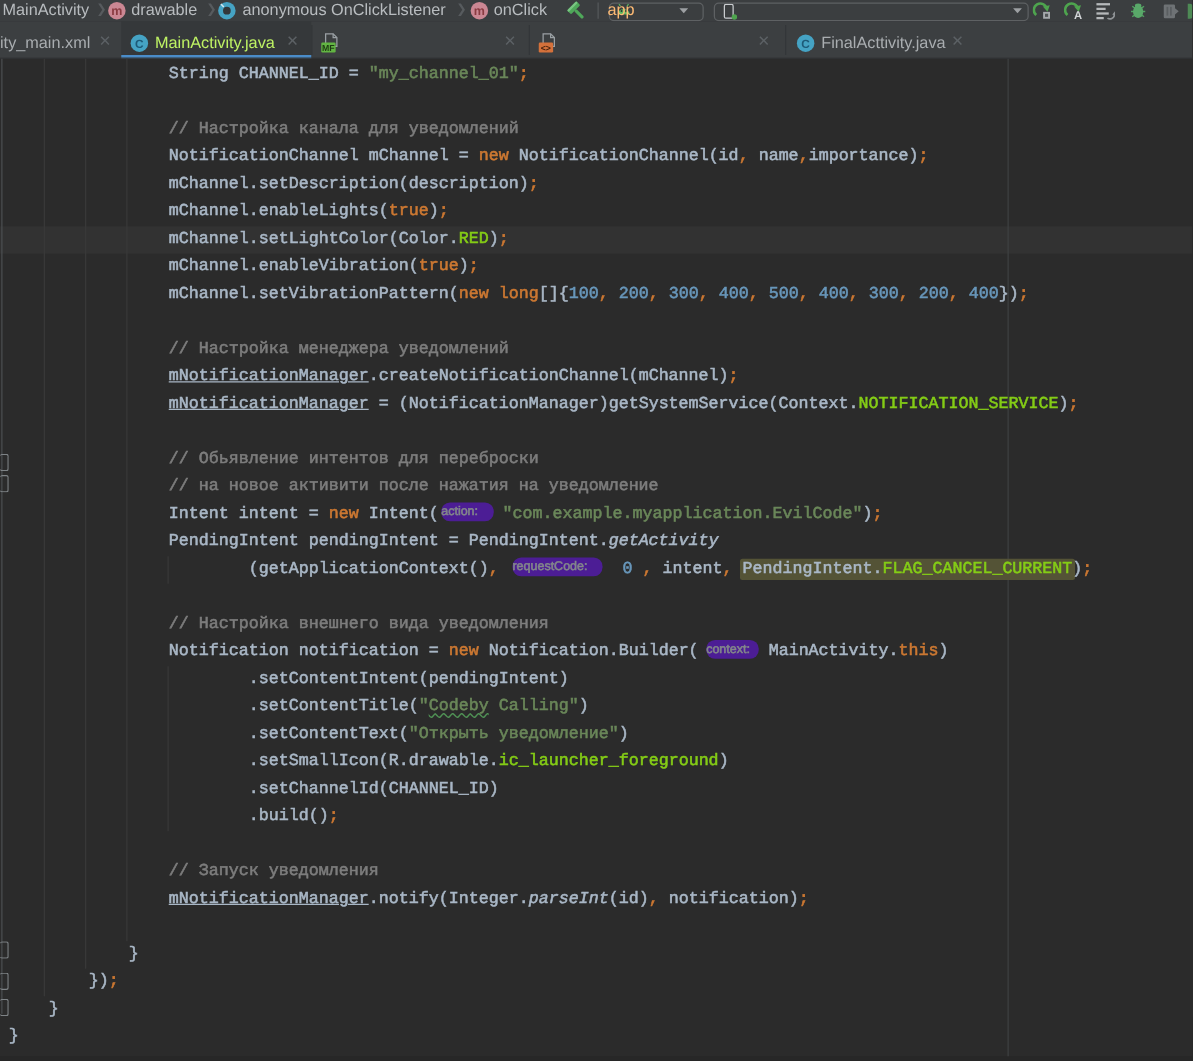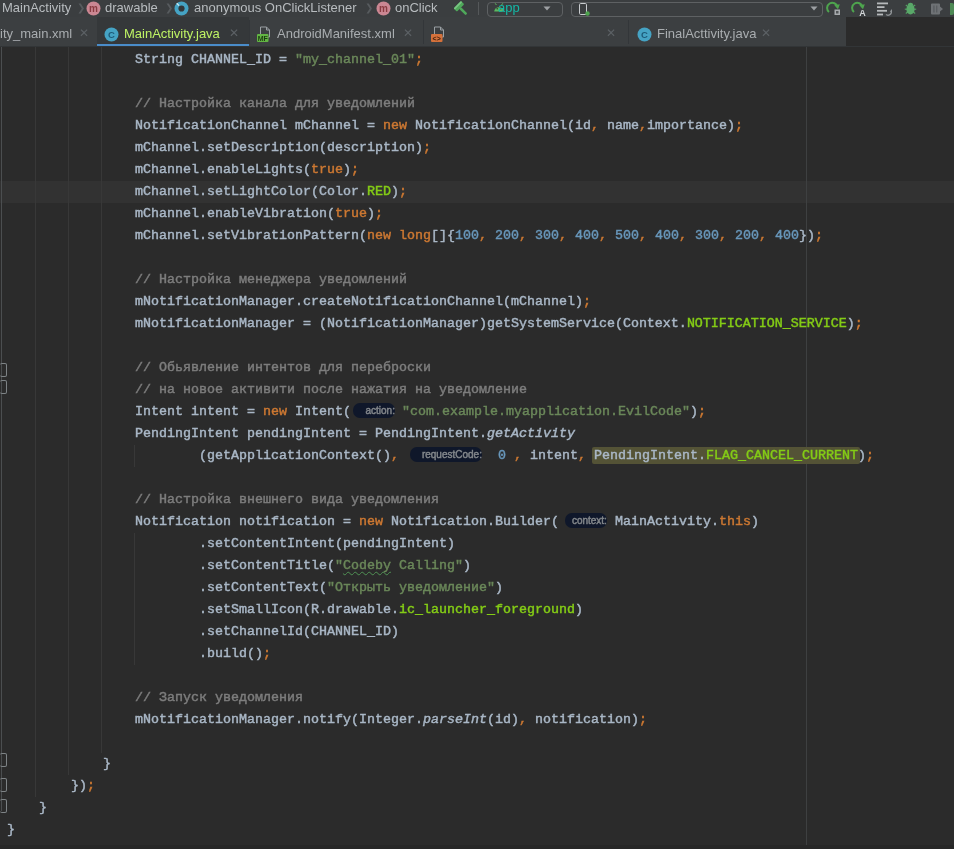--- a/index.html
+++ b/index.html
@@ -1,35 +1,35 @@
 <!DOCTYPE html>
 <html><head><meta charset="utf-8"><style>
 html,body{margin:0;padding:0;width:954px;height:849px;overflow:hidden;background:#2b2b2b}
 body{position:relative;font-family:"Liberation Sans",sans-serif}
 #top{position:absolute;left:0;top:0;width:954px;height:17px;background:#3b3e40}
-#tabs{position:absolute;left:0;top:17px;width:846px;height:30px;background:#3c3f41;border-bottom:0}
+#tabs{position:absolute;left:0;top:17px;width:954px;height:30px;background:#3c3f41;border-bottom:0}
 #tabline{position:absolute;left:0;top:46px;width:954px;height:1px;background:#323537}
 #editor{position:absolute;left:0;top:47px;width:954px;height:802px;background:#2b2b2b}
 .abs{position:absolute}
 .bc{position:absolute;top:0;height:17px;line-height:16px;font-size:13px;color:#b8bcbf;white-space:pre}
 .sep{position:absolute;top:0;height:17px;line-height:16px;font-size:10px;color:#575b5e}
 .tabt{position:absolute;top:0;height:29px;line-height:34px;font-size:13px;color:#a9adb0;white-space:pre}
 .x{position:absolute;top:0;height:29px;line-height:33px;font-size:12px;color:#5c6165}
 .code{position:absolute;left:7px;top:2px;font-family:"Liberation Mono",monospace;font-size:13.333px;line-height:22px;white-space:pre;-webkit-text-stroke:0.45px}
 .code div{height:22px}
 .d{color:#a9b7c6}
 .o{color:#cc7832}
 .s{color:#6a8759}
 .n{color:#6897bb}
 .c{color:#7d7d7d}
 .p{color:#84cc16;}
 .i{font-style:italic}
-.u{}
+.u{text-decoration:underline}
 .ty{text-decoration:underline wavy #4f9154 1px;text-decoration-skip-ink:none;text-underline-offset:2px}
-.hint{display:inline-block;background:#0f172a;color:#83878b;font-size:10px;font-family:"Liberation Sans",sans-serif;border-radius:7px;height:15px;line-height:15px;text-align:right;vertical-align:middle;position:relative;top:-1px}
+.hint{display:inline-block;background:#4c1d95;color:#83878b;font-size:10px;font-family:"Liberation Sans",sans-serif;border-radius:7px;height:15px;line-height:15px;text-align:left;vertical-align:middle;position:relative;top:-1px}
 .hl{background:#545336;border-radius:2px;padding:1px 2px;margin:-1px -2px}
 .guide{position:absolute;width:1px;background:#383838}
 .fold{position:absolute;width:6px;height:12px;border:1px solid #7e8386;border-left:none;border-radius:2px;left:0}
 </style></head><body>
 <div id="top">
 <span class="bc" style="left:2px">MainActivity</span>
 <span class="sep" style="left:77px">❯</span>
 <svg class="abs" style="left:86px;top:1px" width="15" height="15" viewBox="0 0 15 15">
       <circle cx="7.5" cy="7.5" r="7" fill="#CB8793"></circle>
       <text x="7.5" y="11" font-size="10" font-weight="bold" fill="#8a3b41" text-anchor="middle" font-family="Liberation Sans">m</text>
@@ -57,21 +57,21 @@
     </svg>
 <div class="abs" style="left:478px;top:2px;width:1px;height:13px;background:#55585a"></div>
 <div class="abs" style="left:487px;top:1.5px;width:74px;height:13px;border:1px solid #5e6163;border-radius:4px"></div>
 <svg class="abs" style="left:493px;top:3px" width="12" height="10" viewBox="0 0 12 10">
       <path d="M1.2 8.5 a4.8 4.3 0 0 1 9.6 0 z" fill="#5BB85F"></path>
       <line x1="3.4" y1="2" x2="2.2" y2="0.3" stroke="#5BB85F" stroke-width="1"></line>
       <line x1="8.6" y1="2" x2="9.8" y2="0.3" stroke="#5BB85F" stroke-width="1"></line>
       <circle cx="4.2" cy="5.8" r="0.75" fill="#303335"></circle>
       <circle cx="7.8" cy="5.8" r="0.75" fill="#303335"></circle>
     </svg>
-<span class="bc" style="left:498px;color:#14b8a6">app</span>
+<span class="bc" style="left:486px;color:#fdba74">app</span>
 <svg class="abs" style="left:543px;top:6px" width="8" height="5" viewBox="0 0 8 5">
       <path d="M0.5 0.5 L7.5 0.5 L4 4.5 z" fill="#9da0a3"></path>
     </svg>
 <div class="abs" style="left:571px;top:1.5px;width:250px;height:13px;border:1px solid #5e6163;border-radius:4px"></div>
 <svg class="abs" style="left:578px;top:2.5px" width="12" height="13" viewBox="0 0 12 13">
       <rect x="1.5" y="0.5" width="7" height="11" rx="1.2" fill="none" stroke="#c9cccf" stroke-width="1"></rect>
       <circle cx="9.5" cy="10.5" r="2.2" fill="#4EA44E"></circle>
     </svg>
 <svg class="abs" style="left:810px;top:6px" width="8" height="5" viewBox="0 0 8 5">
       <path d="M0.5 0.5 L7.5 0.5 L4 4.5 z" fill="#9da0a3"></path>
@@ -127,21 +127,20 @@
     </svg>
 <span class="tabt" style="left:124px;color:#bef264">MainActivity.java</span>
 <span class="x" style="left:229px">✕</span>
 <div class="abs" style="left:249px;top:3px;width:1px;height:24px;background:#333639"></div>
 <svg class="abs" style="left:256px;top:9px" width="16" height="17" viewBox="0 0 16 17">
       <path d="M4.5 1 h6 l3 3 v7 h-9 z" fill="none" stroke="#9aa0a4" stroke-width="1"></path>
       <path d="M10.5 1 v3 h3" fill="none" stroke="#9aa0a4" stroke-width="1"></path>
       <rect x="1" y="8" width="11.5" height="8" rx="1" fill="#62B543"></rect>
       <text x="6.7" y="14.5" font-size="7" font-weight="bold" fill="#1d3b12" text-anchor="middle" font-family="Liberation Sans">MF</text>
     </svg>
-<span class="tabt" style="left:277px">AndroidManifest.xml</span>
 <span class="x" style="left:403px">✕</span>
 <div class="abs" style="left:423px;top:3px;width:1px;height:24px;background:#333639"></div>
 <svg class="abs" style="left:430px;top:9px" width="16" height="17" viewBox="0 0 16 17">
       <path d="M4.5 1 h6 l3 3 v7 h-9 z" fill="none" stroke="#9aa0a4" stroke-width="1"></path>
       <path d="M10.5 1 v3 h3" fill="none" stroke="#9aa0a4" stroke-width="1"></path>
       <rect x="1" y="8" width="11.5" height="8" rx="1" fill="#D4713B"></rect>
       <text x="6.7" y="14.5" font-size="7" font-weight="bold" fill="#3d1d0a" text-anchor="middle" font-family="Liberation Sans">&lt;&gt;</text>
     </svg>
 <span class="x" style="left:606px">✕</span>
 <div class="abs" style="left:628px;top:3px;width:1px;height:24px;background:#333639"></div>

